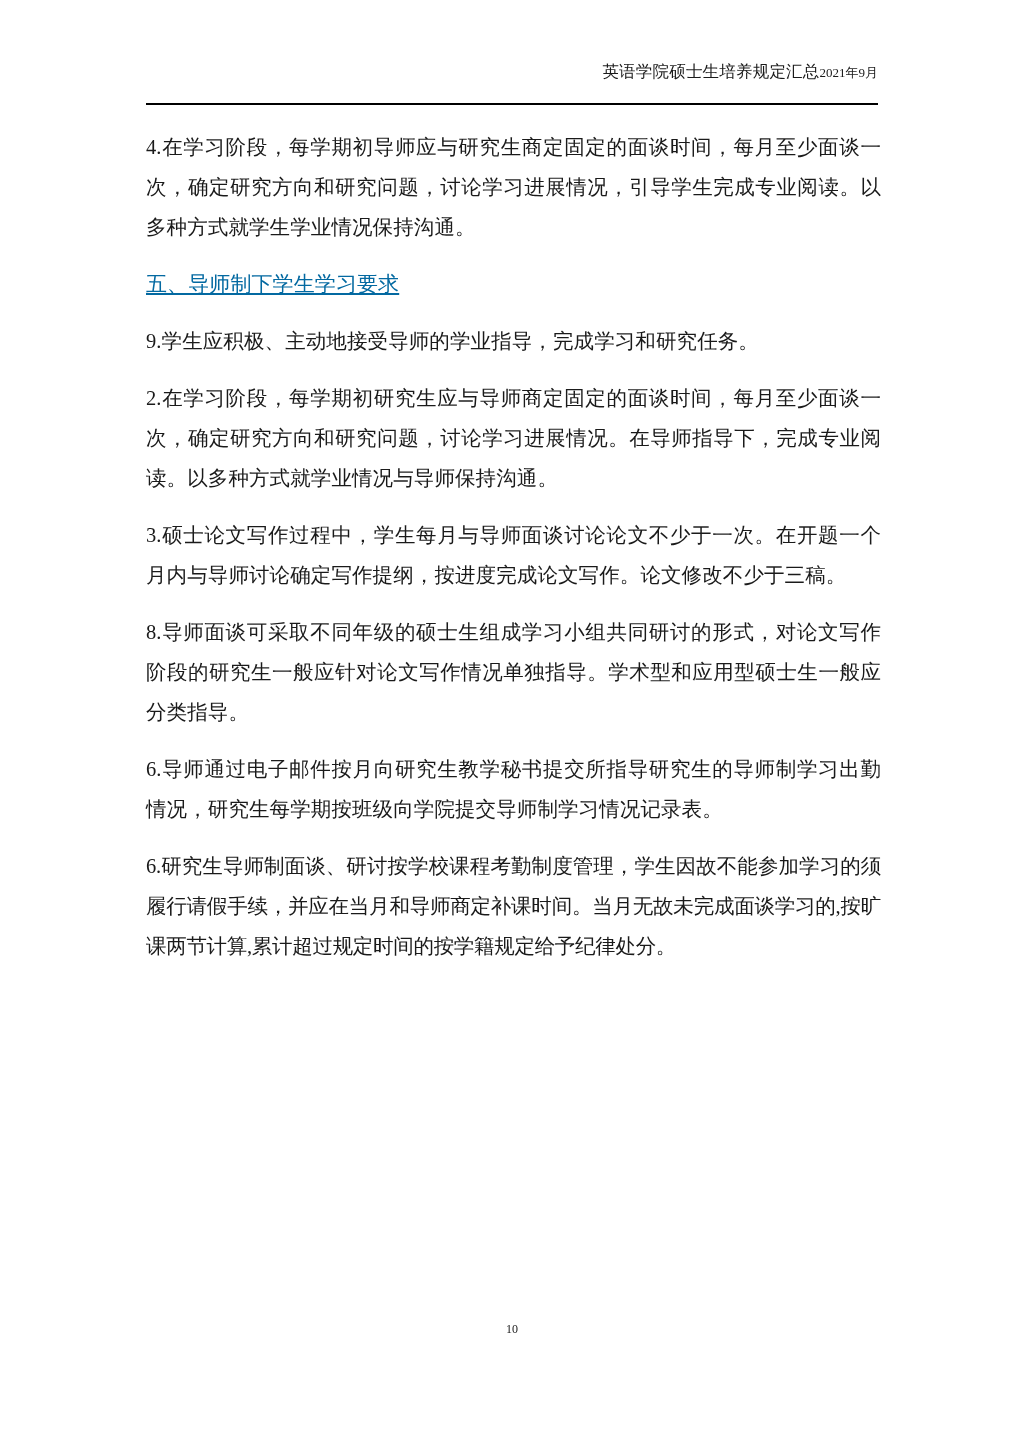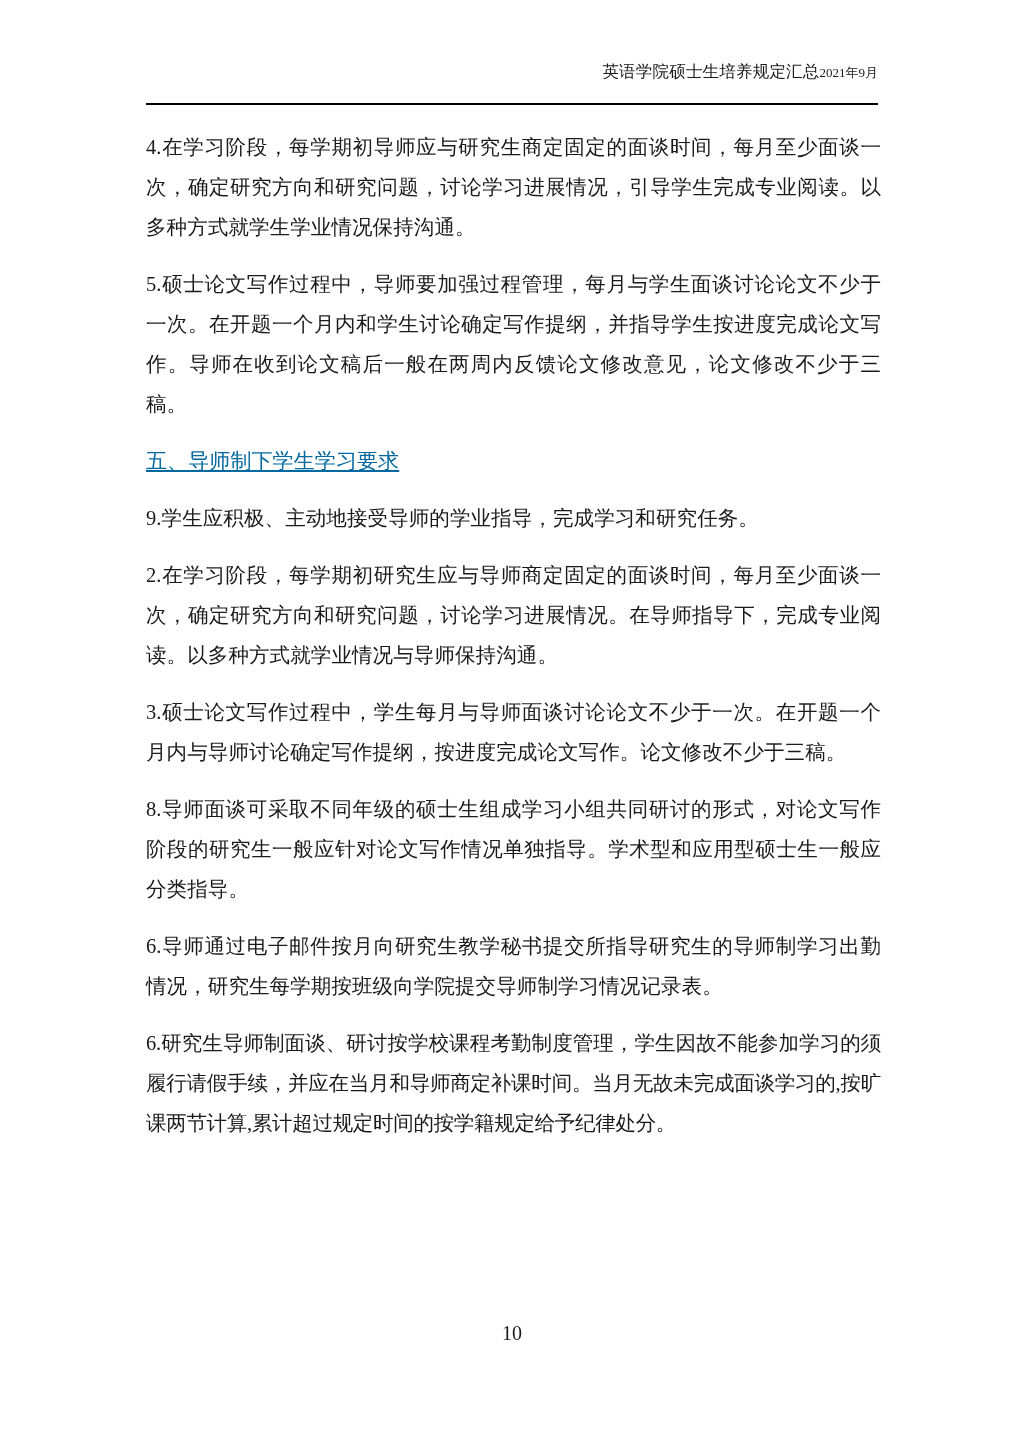--- a/index.html
+++ b/index.html
@@ -73,40 +73,39 @@
   }
   p.tight {
     letter-spacing: -0.3px;
   }
   .footer {
     position: absolute;
     top: 1322px;
     left: 0;
     width: 1024px;
     text-align: center;
-    font-size: 20px;
+    font-size: 12px;
     color: #1a1a1a;
   }
 </style>
 </head>
 <body>
 
 <div class="page">
 
   <div class="header-area">
     <span class="header-text"><span>英语学院硕士生培养规定汇总</span><span class="small">2021年9月</span></span>
   </div>
 
   <div class="header-rule"></div>
 
   <div class="content">
 
     <p class="para">4.在学习阶段，每学期初导师应与研究生商定固定的面谈时间，每月至少面谈一次，确定研究方向和研究问题，讨论学习进展情况，引导学生完成专业阅读。以多种方式就学生学业情况保持沟通。</p>
 
-    <p class="para">5.硕士论文写作过程中，导师要加强过程管理，每月与学生面谈讨论论文不少于一次。在开题一个月内和学生讨论确定写作提纲，并指导学生按进度完成论文写作。导师在收到论文稿后一般在两周内反馈论文修改意见，论文修改不少于三稿。</p>
 
     <p class="section-head">五、导师制下学生学习要求</p>
 
     <p class="para">9.学生应积极、主动地接受导师的学业指导，完成学习和研究任务。</p>
 
     <p class="para">2.在学习阶段，每学期初研究生应与导师商定固定的面谈时间，每月至少面谈一次，确定研究方向和研究问题，讨论学习进展情况。在导师指导下，完成专业阅读。以多种方式就学业情况与导师保持沟通。</p>
 
     <p class="para">3.硕士论文写作过程中，学生每月与导师面谈讨论论文不少于一次。在开题一个月内与导师讨论确定写作提纲，按进度完成论文写作。论文修改不少于三稿。</p>
 
     <p class="para">8.导师面谈可采取不同年级的硕士生组成学习小组共同研讨的形式，对论文写作阶段的研究生一般应针对论文写作情况单独指导。学术型和应用型硕士生一般应分类指导。</p>

